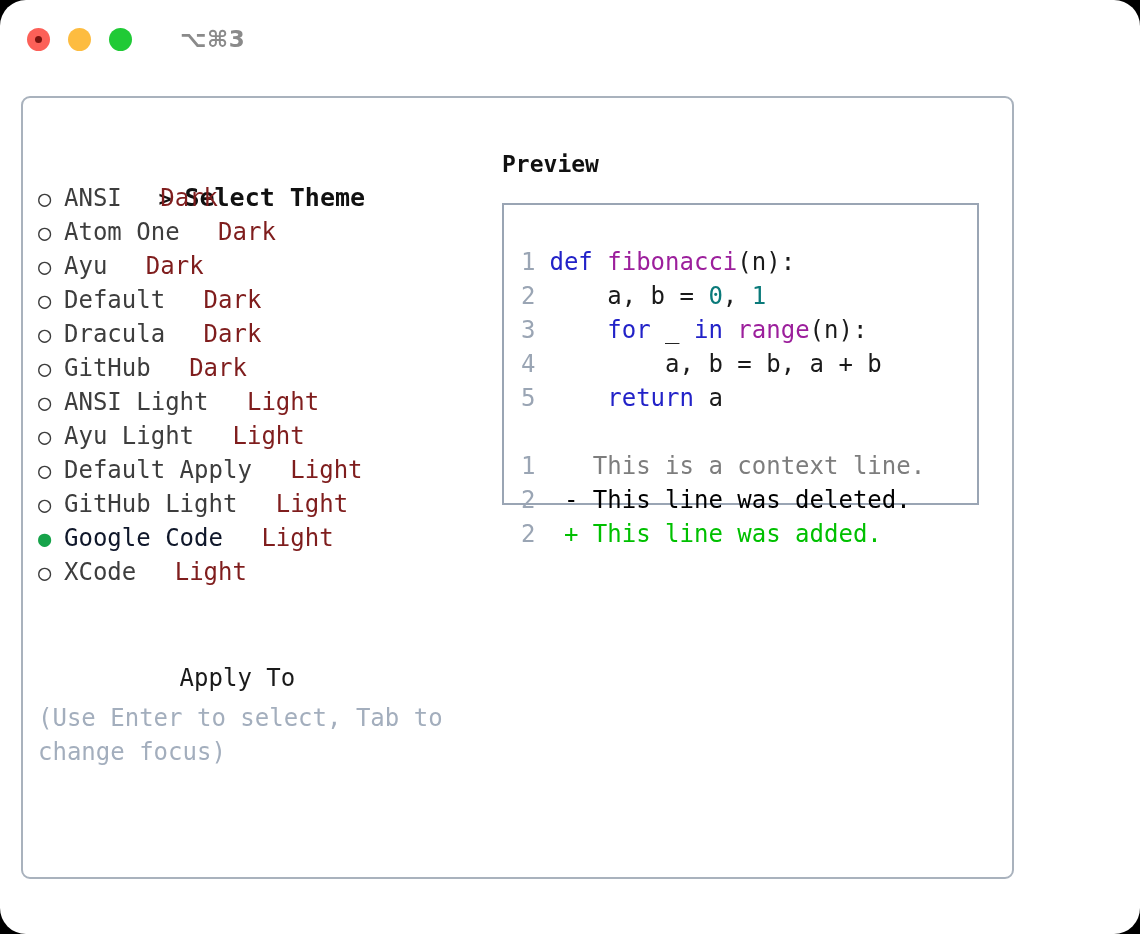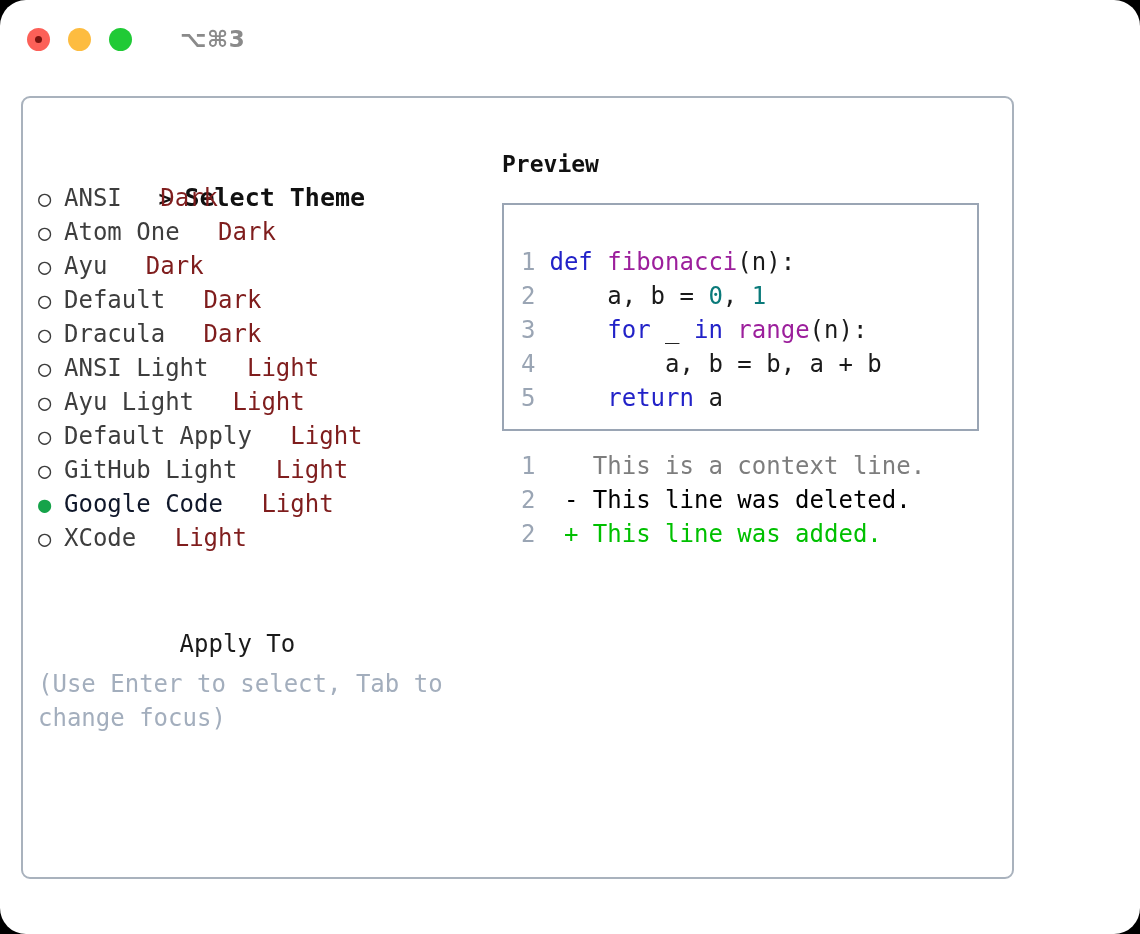--- a/index.html
+++ b/index.html
@@ -139,21 +139,21 @@
   }
   #preview-title {
     font-size: 23px;
     font-weight: bold;
     color: #111111;
     line-height: 34px;
   }
   #preview-box {
     margin-top: 22px;
     width: 477px;
-    height: 228px;
+    height: 302px;
     border: 2px solid #9aa5b4;
     box-sizing: border-box;
     background: #ffffff;
     padding: 40px 0 0 17px;
   }
   .code-line {
     font-size: 24px;
     line-height: 34px;
     white-space: pre;
   }
@@ -193,20 +193,21 @@
       <div class="row" id="list-header">
         <span class="marker">&gt;</span><span>Select Theme</span>
       </div>
 
       <div id="theme-items">
           <div class="row"><span class="marker">○</span><span class="item-name">ANSI</span><span class="item-tag"> Dark</span></div>
           <div class="row"><span class="marker">○</span><span class="item-name">Atom One</span><span class="item-tag"> Dark</span></div>
           <div class="row"><span class="marker">○</span><span class="item-name">Ayu</span><span class="item-tag"> Dark</span></div>
           <div class="row"><span class="marker">○</span><span class="item-name">Default</span><span class="item-tag"> Dark</span></div>
           <div class="row"><span class="marker">○</span><span class="item-name">Dracula</span><span class="item-tag"> Dark</span></div>
+          <div class="row"><span class="marker">○</span><span class="item-name">GitHub</span><span class="item-tag"> Dark</span></div>
           <div class="row"><span class="marker">○</span><span class="item-name">ANSI Light</span><span class="item-tag"> Light</span></div>
           <div class="row"><span class="marker">○</span><span class="item-name">Ayu Light</span><span class="item-tag"> Light</span></div>
           <div class="row"><span class="marker">○</span><span class="item-name">Default Apply</span><span class="item-tag"> Light</span></div>
           <div class="row"><span class="marker">○</span><span class="item-name">GitHub Light</span><span class="item-tag"> Light</span></div>
           <div class="row"><span class="marker filled">●</span><span class="item-name selected">Google Code</span><span class="item-tag"> Light</span></div>
           <div class="row"><span class="marker">○</span><span class="item-name">XCode</span><span class="item-tag"> Light</span></div>
         </div>
 
       <div class="section-gap"></div>
 

